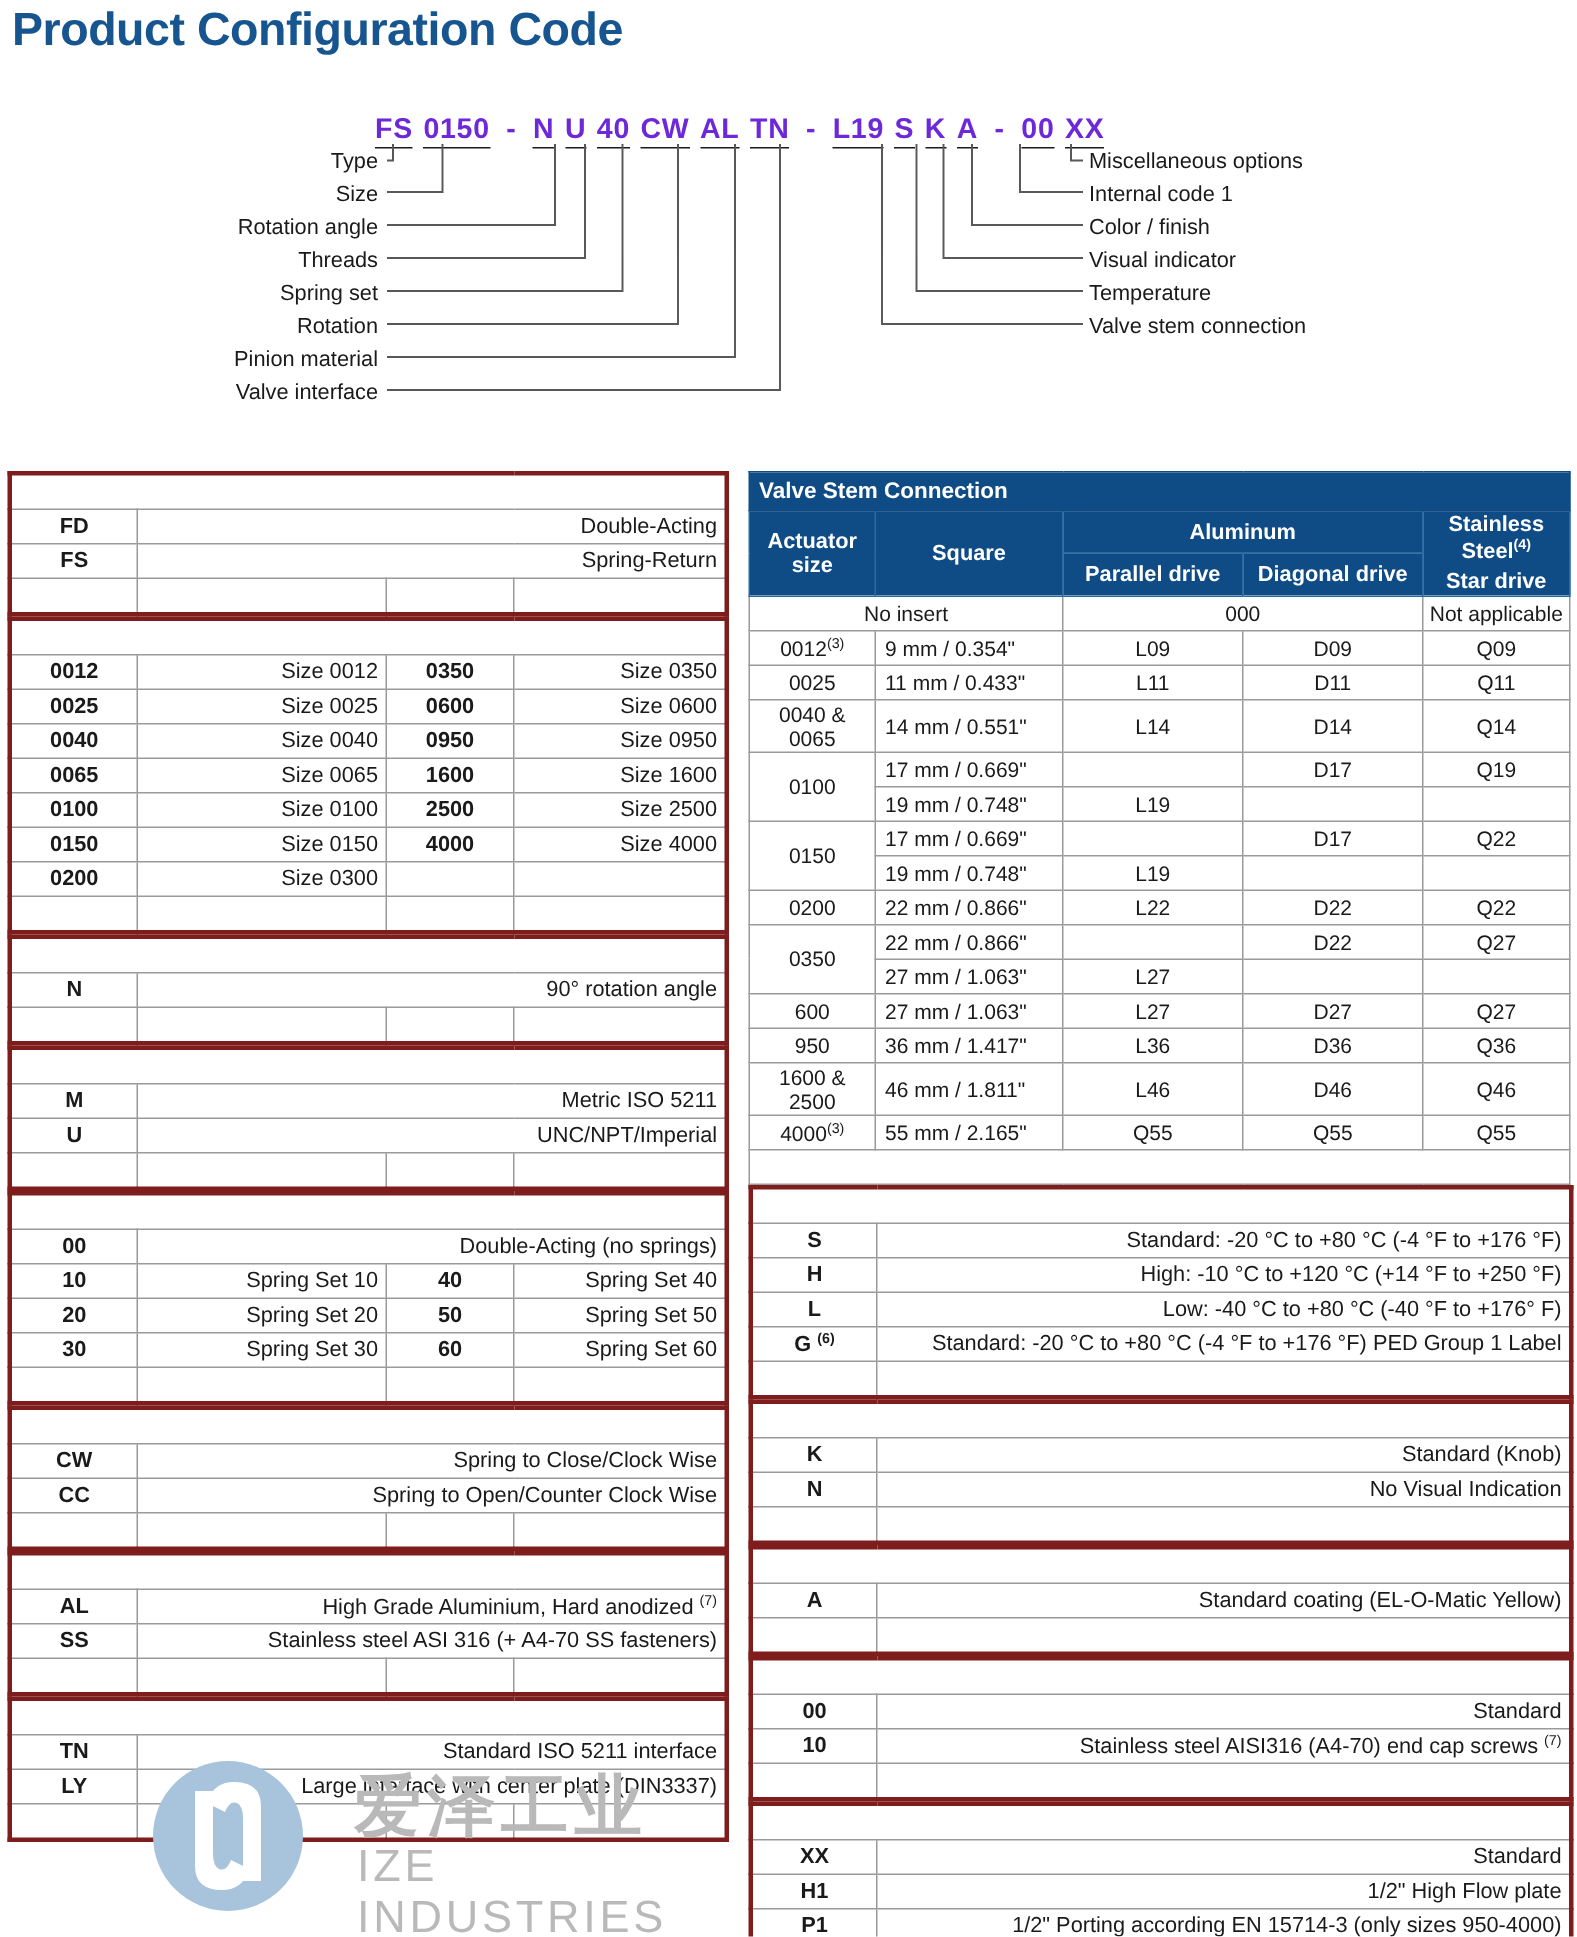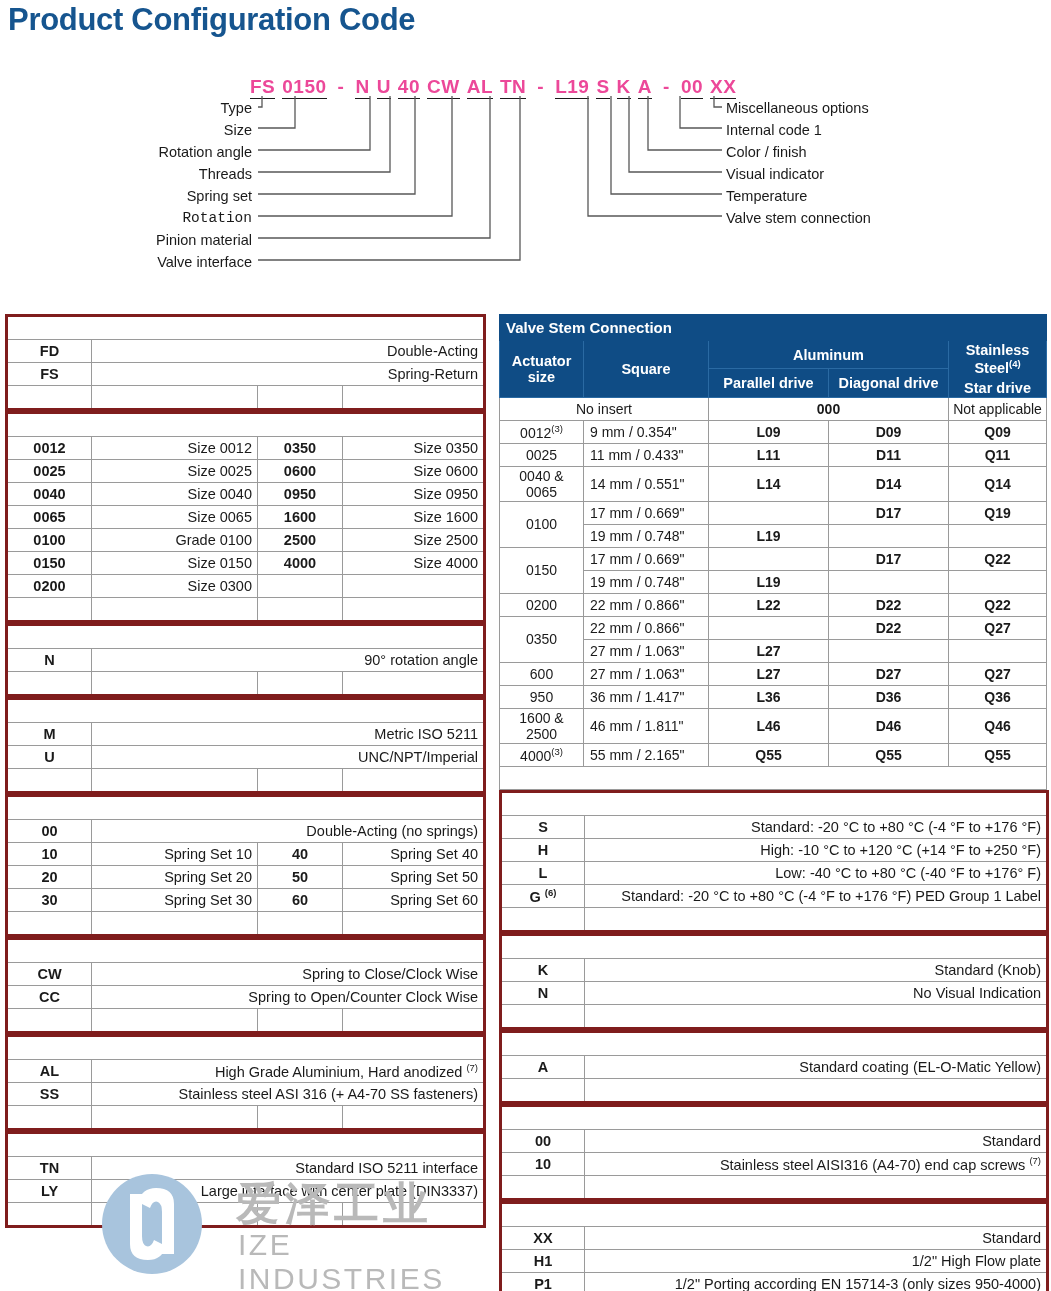--- a/index.html
+++ b/index.html
@@ -14,21 +14,21 @@
   .title{
     position:absolute;left:8px;top:2px;
     font-size:31px;font-weight:bold;color:#16558f;
     letter-spacing:-0.3px;
   }
 
   
   .diagram{position:absolute;left:0;top:60px;width:1051px;height:250px;}
   .code-row{
     position:absolute;left:250px;top:16px;
-    font-size:19px;font-weight:bold;color:#ec4899;
+    font-size:19px;font-weight:bold;color:#6d28d9;
     white-space:nowrap;letter-spacing:0.5px;
   }
   .code-seg{border-bottom:1.5px solid #1a1a1a;padding-bottom:1px;}
   .code-dash{padding:0 4px;}
   .diagram svg{position:absolute;left:0;top:0;}
   .lbl{
     position:absolute;font-size:14.5px;color:#1a1a1a;white-space:nowrap;
   }
   .lbl-r{text-align:right;}
 
@@ -65,21 +65,21 @@
     text-align:center;vertical-align:middle;background:#fff;
   }
   table.stem td.bluehdr{
     background:#0f4c85;color:#fff;font-weight:bold;font-size:14.5px;
     border:1px solid #2a6aa3;
   }
   table.stem td.titlebar{
     background:#0f4c85;color:#fff;font-weight:bold;font-size:15px;
     text-align:left;padding:2px 6px;border:1px solid #0f4c85;height:21px;
   }
-  table.stem td.b{font-weight:bold;}
+  table.stem td.b{font-weight:normal;}
   table.stem td.sq{text-align:left;padding-left:6px;}
 
   
   .watermark{
     position:absolute;left:96px;top:1172px;
     width:370px;height:105px;pointer-events:none;opacity:1;
   }
   .wm-cn{
     position:absolute;left:140px;top:2px;
     font-size:45px;font-weight:bold;color:#b9b9b9;
@@ -130,21 +130,21 @@
 
         <path d="M714,36 L714,47 L722,47"></path>
       </g>
     </svg>
     <div id="left-labels">
         <div class="lbl lbl-r" style="right:799px;top:40px;">Type</div>
         <div class="lbl lbl-r" style="right:799px;top:62px;">Size</div>
         <div class="lbl lbl-r" style="right:799px;top:84px;">Rotation angle</div>
         <div class="lbl lbl-r" style="right:799px;top:106px;">Threads</div>
         <div class="lbl lbl-r" style="right:799px;top:128px;">Spring set</div>
-        <div class="lbl lbl-r" style="right:799px;top:150px;font-family:Liberation Mono, monospace;">Rotation</div>
+        <div class="lbl lbl-r" style="right:799px;top:150px;">Rotation</div>
         <div class="lbl lbl-r" style="right:799px;top:172px;">Pinion material</div>
         <div class="lbl lbl-r" style="right:799px;top:194px;">Valve interface</div>
       </div>
     <div id="right-labels">
         <div class="lbl" style="left:726px;top:40px;">Miscellaneous options</div>
         <div class="lbl" style="left:726px;top:62px;">Internal code 1</div>
         <div class="lbl" style="left:726px;top:84px;text-align:right;">Color / finish</div>
         <div class="lbl" style="left:726px;top:106px;">Visual indicator</div>
         <div class="lbl" style="left:726px;top:128px;">Temperature</div>
         <div class="lbl" style="left:726px;top:150px;">Valve stem connection</div>
@@ -209,21 +209,21 @@
             <td class="desc">Size 0950</td>
           </tr>
           <tr>
             <td class="code">0065</td>
             <td class="desc">Size 0065</td>
             <td class="code">1600</td>
             <td class="desc">Size 1600</td>
           </tr>
           <tr>
             <td class="code">0100</td>
-            <td class="desc">Grade 0100</td>
+            <td class="desc">Size 0100</td>
             <td class="code">2500</td>
             <td class="desc">Size 2500</td>
           </tr>
           <tr>
             <td class="code">0150</td>
             <td class="desc">Size 0150</td>
             <td class="code">4000</td>
             <td class="desc">Size 4000</td>
           </tr>
           <tr>

